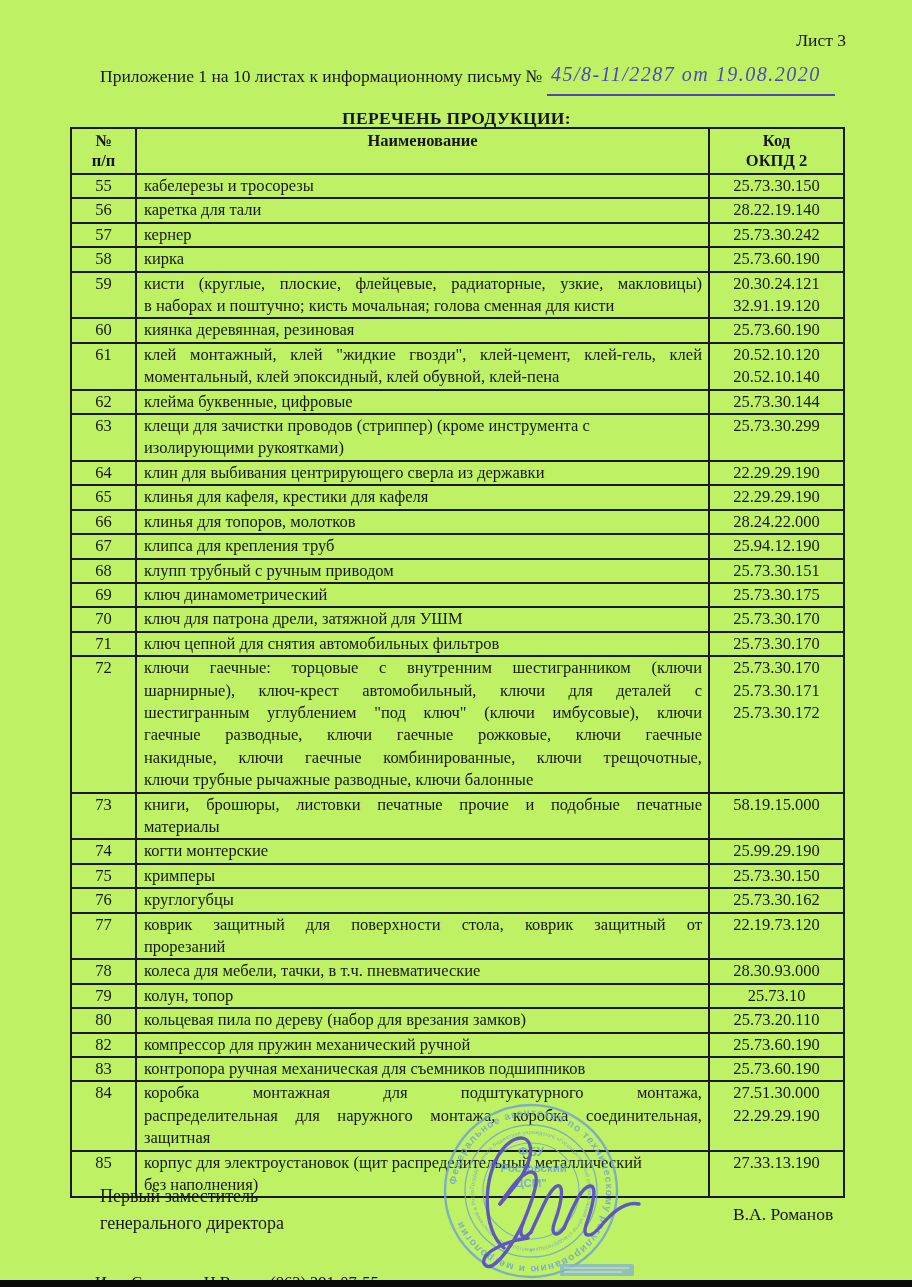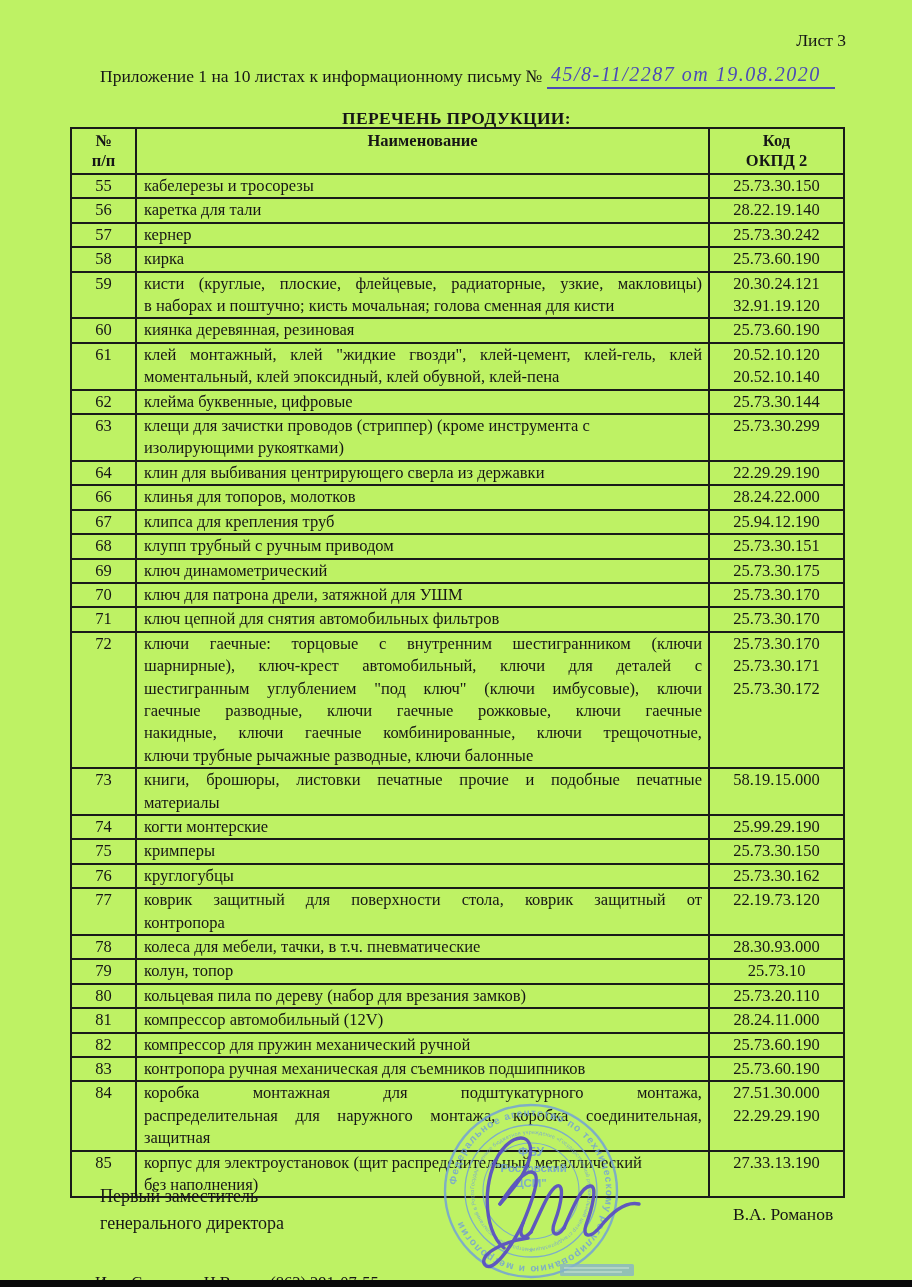--- a/index.html
+++ b/index.html
@@ -25,21 +25,21 @@
     font-size: 17.5px;
     white-space: nowrap;
   }
   .handwritten {
     display: inline-block;
     font-style: italic;
     color: #4b49b8;
     font-size: 20px;
     letter-spacing: 1.5px;
     border-bottom: 2px solid #4b49b8;
-    padding: 0 14px 1px 4px;
+    padding: 0 14px 8px 4px;
     transform: translateY(-1px);
   }
   .doc-title {
     position: absolute;
     top: 108px;
     left: 70px;
     width: 773px;
     text-align: center;
     font-weight: bold;
     font-size: 17.5px;
@@ -244,20 +244,29 @@
         <tr>
       <td class="cell-num">64</td>
       <td class="cell-name">
             <div class="name-line">клин для выбивания центрирующего сверла из державки</div>
           </td>
       <td class="cell-code">
             <div>22.29.29.190</div>
           </td>
     </tr>
         <tr>
+      <td class="cell-num">65</td>
+      <td class="cell-name">
+            <div class="name-line">клинья для кафеля, крестики для кафеля</div>
+          </td>
+      <td class="cell-code">
+            <div>22.29.29.190</div>
+          </td>
+    </tr>
+        <tr>
       <td class="cell-num">66</td>
       <td class="cell-name">
             <div class="name-line">клинья для топоров, молотков</div>
           </td>
       <td class="cell-code">
             <div>28.24.22.000</div>
           </td>
     </tr>
         <tr>
       <td class="cell-num">67</td>
@@ -354,21 +363,21 @@
             <div class="name-line">круглогубцы</div>
           </td>
       <td class="cell-code">
             <div>25.73.30.162</div>
           </td>
     </tr>
         <tr>
       <td class="cell-num">77</td>
       <td class="cell-name">
             <div class="name-line jl">коврик защитный для поверхности стола, коврик защитный от</div>
-            <div class="name-line">контропора</div>
+            <div class="name-line">прорезаний</div>
           </td>
       <td class="cell-code">
             <div>22.19.73.120</div>
           </td>
     </tr>
         <tr>
       <td class="cell-num">78</td>
       <td class="cell-name">
             <div class="name-line">колеса для мебели, тачки, в т.ч. пневматические</div>
           </td>
@@ -385,29 +394,20 @@
             <div>25.73.10</div>
           </td>
     </tr>
         <tr>
       <td class="cell-num">80</td>
       <td class="cell-name">
             <div class="name-line">кольцевая пила по дереву (набор для врезания замков)</div>
           </td>
       <td class="cell-code">
             <div>25.73.20.110</div>
-          </td>
-    </tr>
-        <tr>
-      <td class="cell-num">81</td>
-      <td class="cell-name">
-            <div class="name-line">компрессор автомобильный (12V)</div>
-          </td>
-      <td class="cell-code">
-            <div>28.24.11.000</div>
           </td>
     </tr>
         <tr>
       <td class="cell-num">82</td>
       <td class="cell-name">
             <div class="name-line">компрессор для пружин механический ручной</div>
           </td>
       <td class="cell-code">
             <div>25.73.60.190</div>
           </td>

